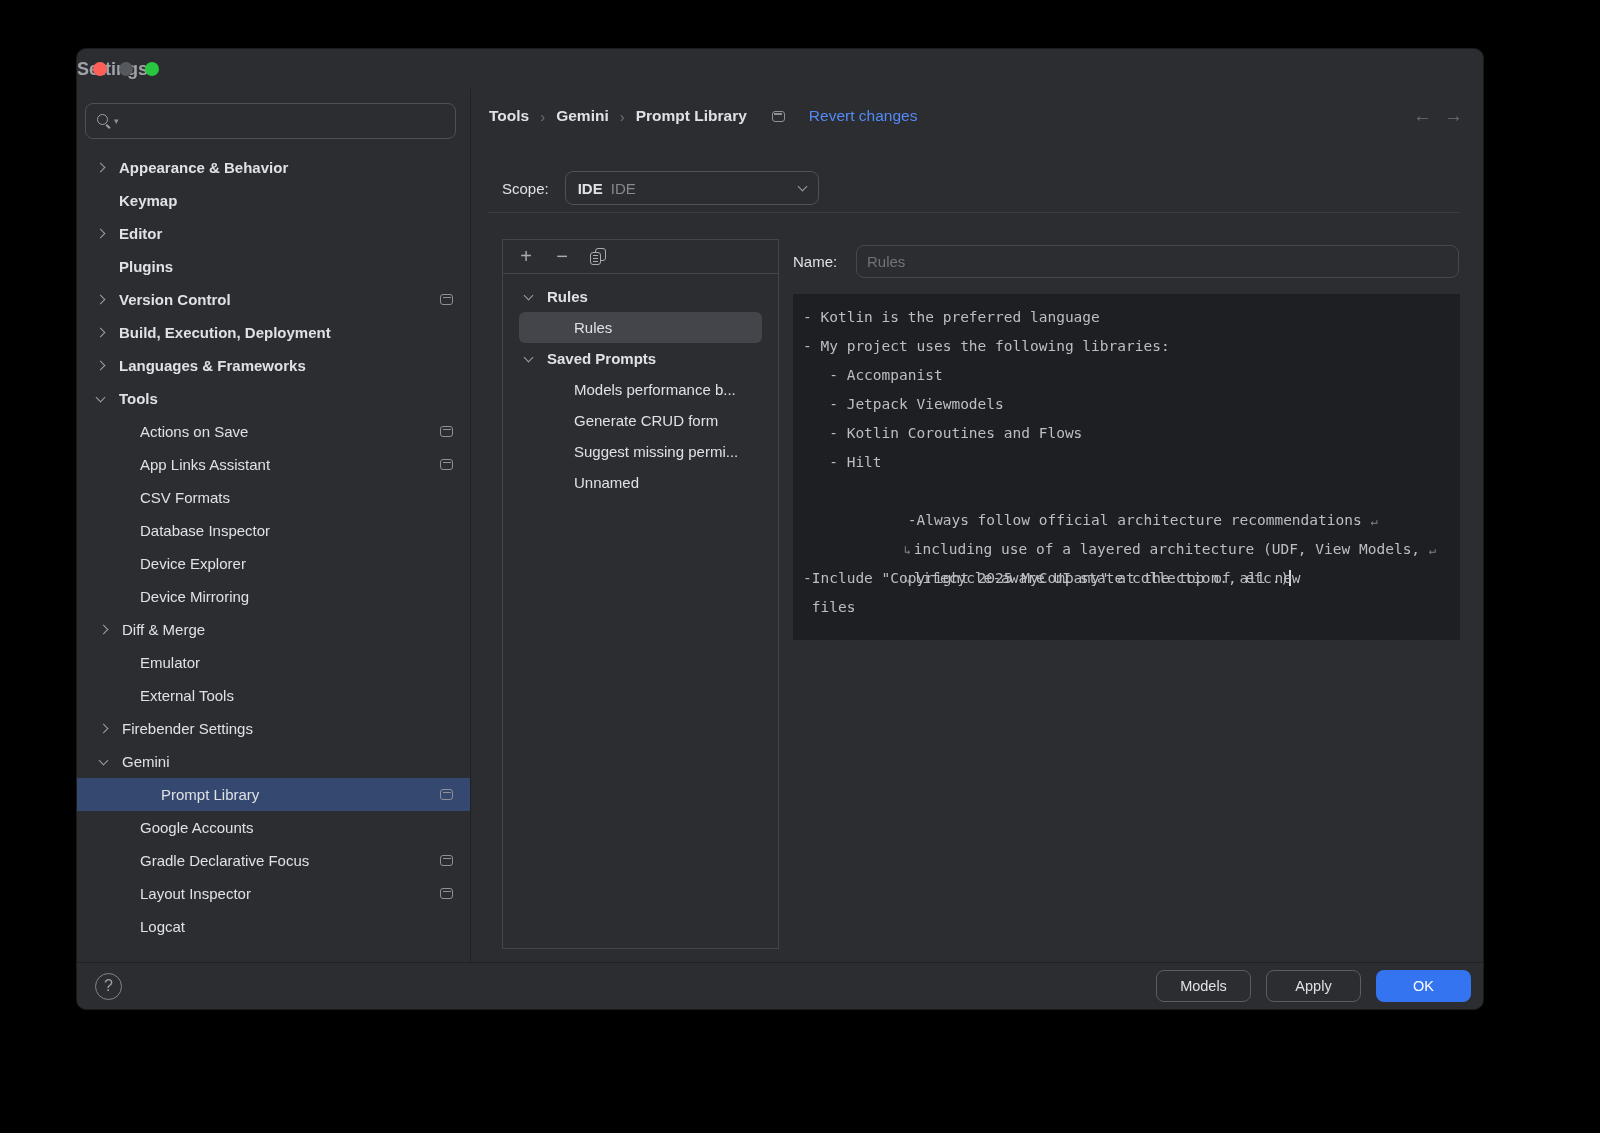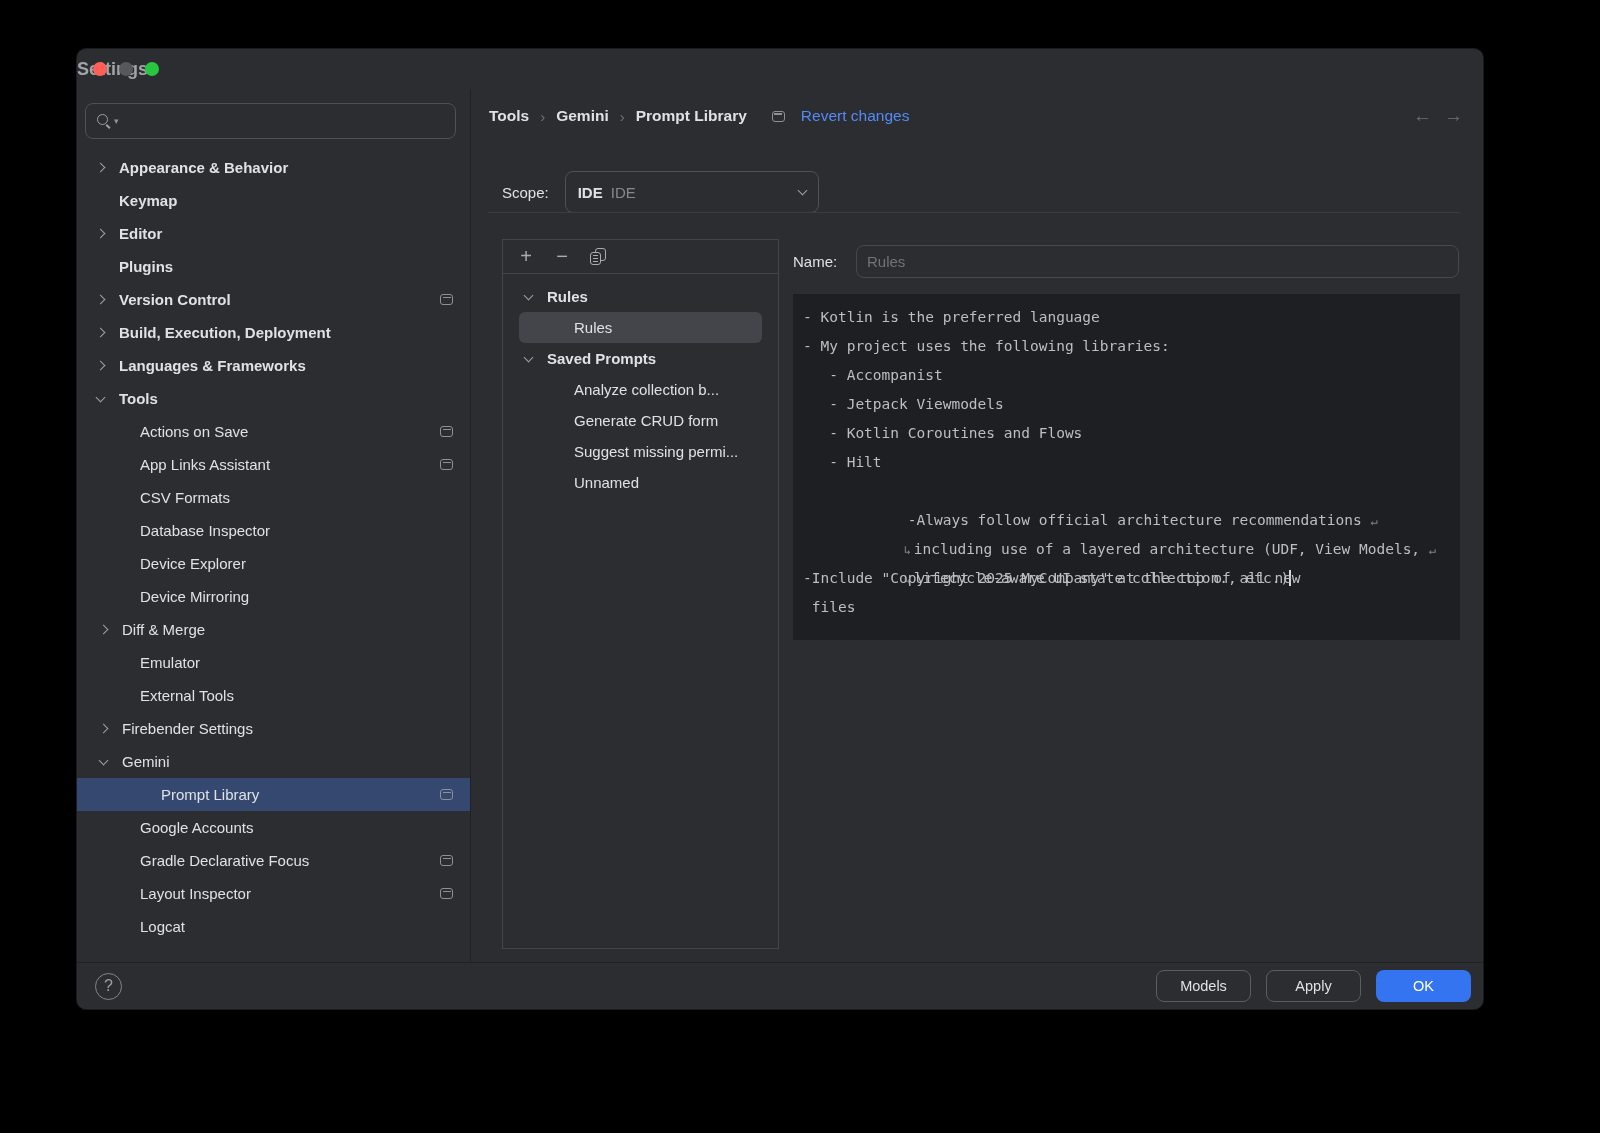--- a/index.html
+++ b/index.html
@@ -50,29 +50,29 @@
   .row .lbl { white-space:nowrap; }
   .row.selected { background:#354870; }
   .wicon { width:13px; height:11px; border:1.5px solid #8e9096; border-radius:3px; position:relative; flex:0 0 13px; }
   .wicon::after { content:""; position:absolute; left:1.5px; right:1.5px; top:1.5px; height:1.5px; background:#8e9096; }
   .row .wicon { margin-left:auto; margin-right:17px; }
 
   
   .main { flex:1; position:relative; min-width:0; }
   .breadcrumb { position:absolute; left:18px; top:18px; display:flex; align-items:center; gap:11px; font-weight:bold; font-size:15.5px; }
   .crumb-sep { color:#6f7278; font-weight:normal; font-size:15px; }
-  .revert { display:flex; align-items:center; gap:16px; margin-left:14px; font-weight:normal; }
+  .revert { display:flex; align-items:center; gap:24px; margin-left:14px; font-weight:normal; }
   .revert .txt { color:#548af7; font-size:15.5px; cursor:pointer; }
   .nav-arrows { position:absolute; right:20px; top:16px; display:flex; gap:12px; color:#6d7076; font-size:19px; }
   .nav-arrows span { cursor:default; }
 
   .scope-row { position:absolute; left:31px; top:82px; display:flex; align-items:center; }
   .scope-label { margin-right:16px; }
   .scope-select {
-    width:254px; height:42px; border:1px solid #4e5157; border-radius:8px;
+    width:254px; height:34px; border:1px solid #4e5157; border-radius:8px;
     display:flex; align-items:center; padding:0 12px; cursor:pointer; background:#2b2d30;
   }
   .scope-badge { font-weight:bold; margin-right:8px; }
   .scope-value { color:#87898e; }
   .scope-select .chev { margin-left:auto; border-color:#9da0a8; transform:rotate(45deg); margin-top:-3px; }
 
   .scope-divider { position:absolute; left:17px; right:23px; top:123px; height:1px; background:#3a3c40; }
 
   
   .lib-panel { position:absolute; left:31px; top:150px; width:277px; bottom:13px; border:1px solid #43454a; background:#2b2d30; }
@@ -319,21 +319,21 @@
           <div class="trow child selected">
             <span class="lbl">Rules</span>
           </div>
           <div class="trow group">
             <span class="chev-slot">
                 <span class="chev d"></span>
               </span>
             <span class="lbl">Saved Prompts</span>
           </div>
           <div class="trow child">
-            <span class="lbl">Analyze collection b...</span>
+            <span class="lbl">Models performance b...</span>
           </div>
           <div class="trow child">
             <span class="lbl">Generate CRUD form</span>
           </div>
           <div class="trow child">
             <span class="lbl">Suggest missing permi...</span>
           </div>
           <div class="trow child">
             <span class="lbl">Unnamed</span>
           </div>

